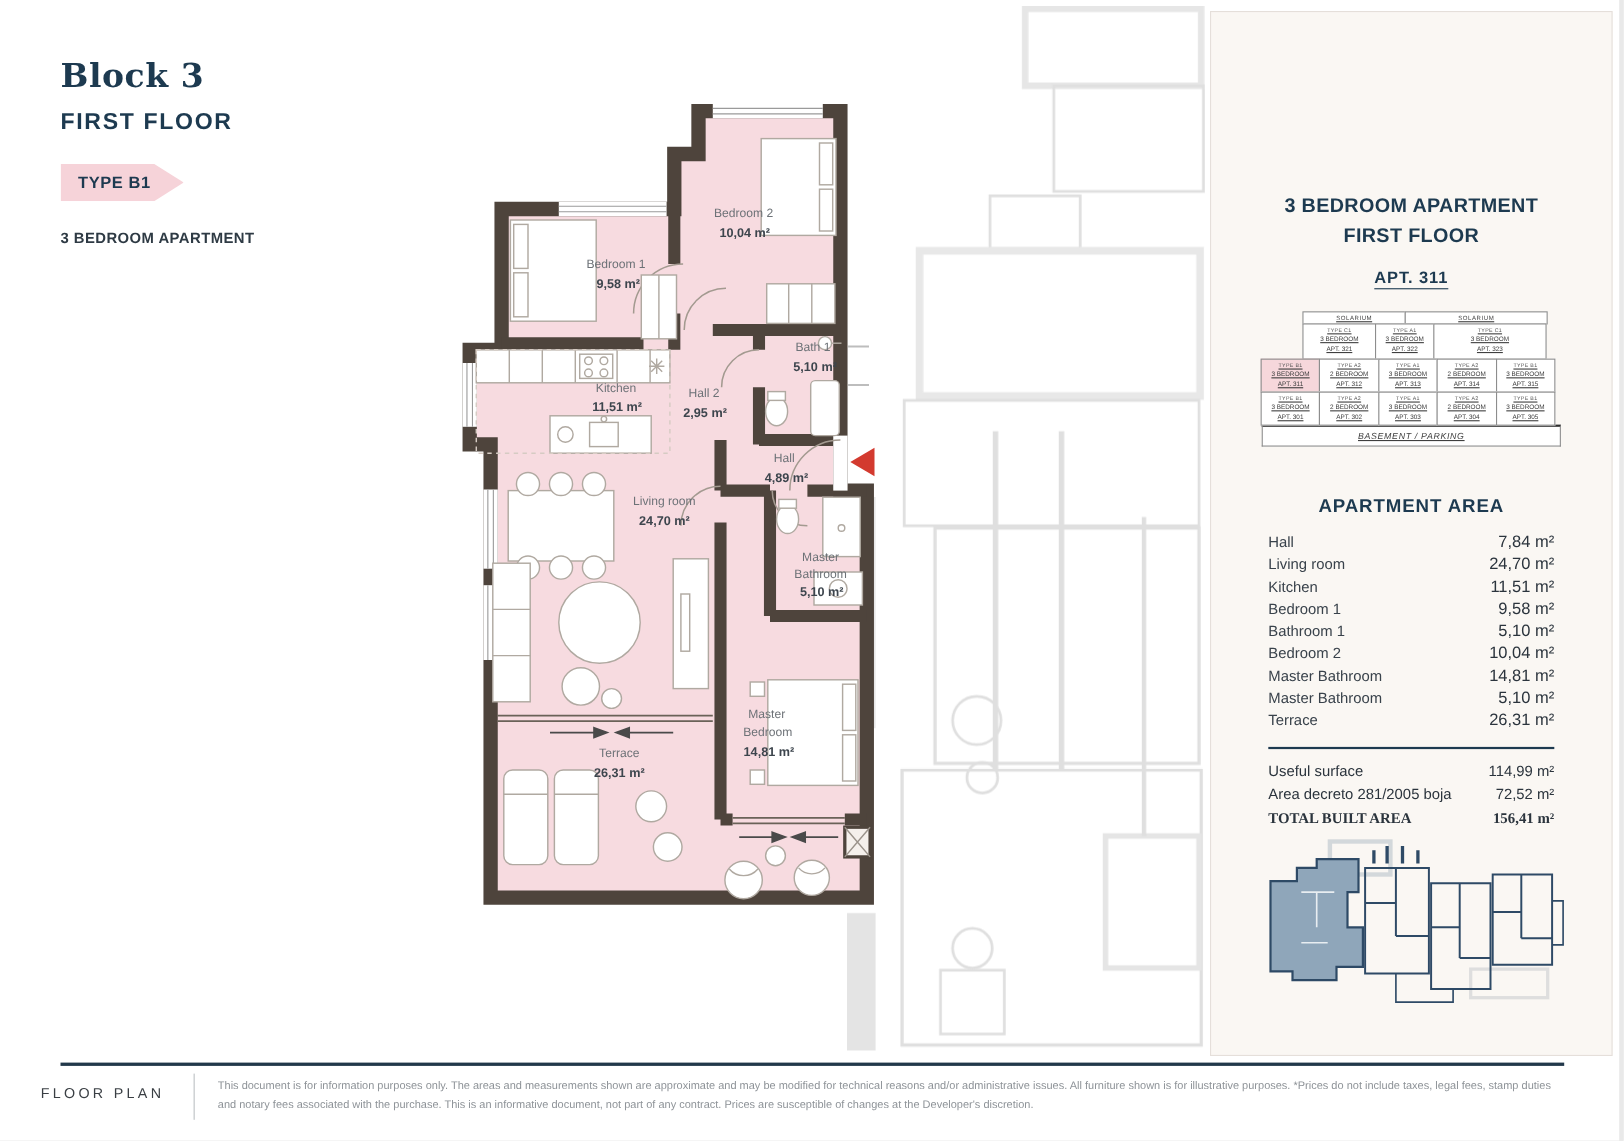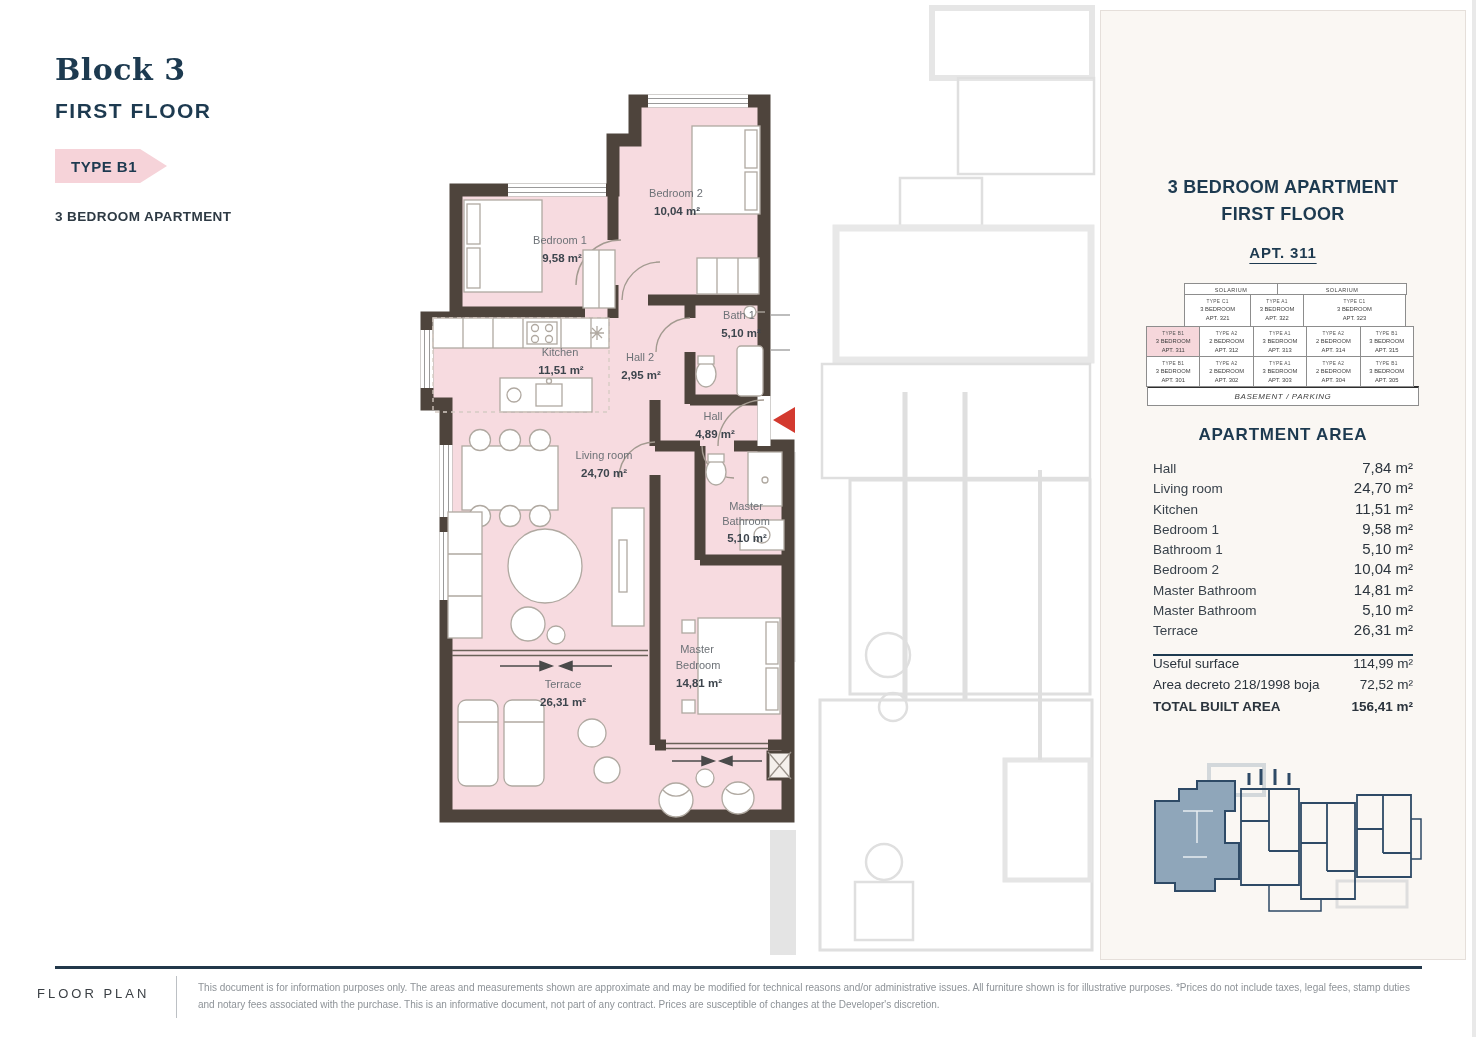--- a/index.html
+++ b/index.html
@@ -19,48 +19,48 @@
   .rname{font-size:11px;fill:#6d7277;}
   .rarea{font-size:11.5px;font-weight:bold;fill:#3d454d;}
   
   .panel{position:absolute;left:1100px;top:10px;width:366px;height:950px;z-index:2;
          background:#faf7f3;border:1px solid #e5dfda;box-sizing:border-box;}
   .p-head{margin-top:163px;text-align:center;font-size:18px;font-weight:bold;color:#1d3a50;
           letter-spacing:.3px;line-height:1.5;}
   .p-apt{margin-top:16px;text-align:center;font-size:15px;font-weight:bold;color:#1d3a50;
          letter-spacing:.8px;text-decoration:underline;text-underline-offset:5px;}
   
-  .bgrid{width:272px;margin:22px auto 1px auto;color:#3f3f3f;}
+  .bgrid{width:272px;margin:22px auto 1px auto;color:#3f3f3f;text-decoration:underline;}
   .bg-row{display:flex;}
   .bg-cell{border:1px solid #8d8d8d;background:#fff;box-sizing:border-box;text-align:center;
            margin-left:-1px;overflow:hidden;}
   .bg-row + .bg-row{margin-top:-1px;}
   .bg-inset{margin-left:38px;margin-right:10px;}
   .bg-sol .bg-cell{height:12px;line-height:12px;font-size:5.5px;letter-spacing:.5px;}
   .unit{padding:2.5px 0 2px 0;}
   .unit span{display:block;line-height:1.55;}
   .u-type{font-size:4.8px;letter-spacing:.3px;color:#555;}
   .u-bed,.u-apt{font-size:5.8px;}
   .bg-top .bg-cell{height:33px;}
   .bg-five .bg-cell{height:31px;width:20%;}
   .hl{background:#f6d7db;}
   .bg-base{height:17px;border:1px solid #8d8d8d;border-top:2.5px solid #2e2e2e;margin-top:-1px;
            display:flex;align-items:center;justify-content:center;
            font-size:8px;font-style:italic;letter-spacing:.6px;color:#3f3f3f;background:#fff;}
   
-  .area-title{margin-top:19px;text-align:center;font-size:17px;font-weight:bold;color:#1d3a50;letter-spacing:.8px;}
+  .area-title{margin-top:44px;text-align:center;font-size:17px;font-weight:bold;color:#1d3a50;letter-spacing:.8px;}
   .atable{margin:14px 52px 0 52px;}
   .arow{display:flex;justify-content:space-between;align-items:baseline;height:20.3px;}
   .arow .lbl{font-size:13.5px;color:#39424b;}
   .arow .val{font-size:15px;color:#2b343d;}
   .tdivider{margin:12px 52px 0 52px;border-top:2px solid #1d3a50;}
-  .ttable{margin:0 52px 0 52px;}
+  .ttable{margin:12px 52px 0 52px;}
   .trow{display:flex;justify-content:space-between;align-items:baseline;height:21.5px;}
   .trow .lbl,.trow .val{font-size:13.5px;color:#2b343d;}
-  .trow.bold .lbl,.trow.bold .val{font-weight:bold;}
+  .trow.bold .lbl,.trow.bold .val{font-weight:bold;font-family:Liberation Serif, serif;}
   .sitemap{position:absolute;left:48px;top:748px;}
   
   .f-line{position:absolute;left:55px;top:966px;width:1367px;height:3px;background:#22384a;z-index:3;}
   .f-label{position:absolute;left:37px;top:986px;font-size:13px;letter-spacing:3px;color:#3a3f44;z-index:3;}
   .f-div{position:absolute;left:176px;top:976px;width:1px;height:42px;background:#bcc0c4;z-index:3;}
   .f-text{position:absolute;left:198px;top:980px;width:1222px;font-size:10px;line-height:1.65;
           color:#8e9398;z-index:3;}
 </style>
 </head>
 <body>
@@ -385,21 +385,21 @@
         </div>
     </div>
 
     <div class="tdivider"></div>
     <div class="ttable">
       <div class="trow">
           <span class="lbl">Useful surface</span>
           <span class="val">114,99 m²</span>
         </div>
       <div class="trow">
-          <span class="lbl">Area decreto 218/1998 boja</span>
+          <span class="lbl">Area decreto 281/2005 boja</span>
           <span class="val">72,52 m²</span>
         </div>
       <div class="trow bold">
           <span class="lbl">TOTAL BUILT AREA</span>
           <span class="val">156,41 m²</span>
         </div>
     </div>
 
     <svg class="sitemap" width="285" height="185" viewBox="0 0 285 185">
       <rect x="60" y="6" width="55" height="30" fill="none" stroke="#d3d8db" stroke-width="4"></rect>

